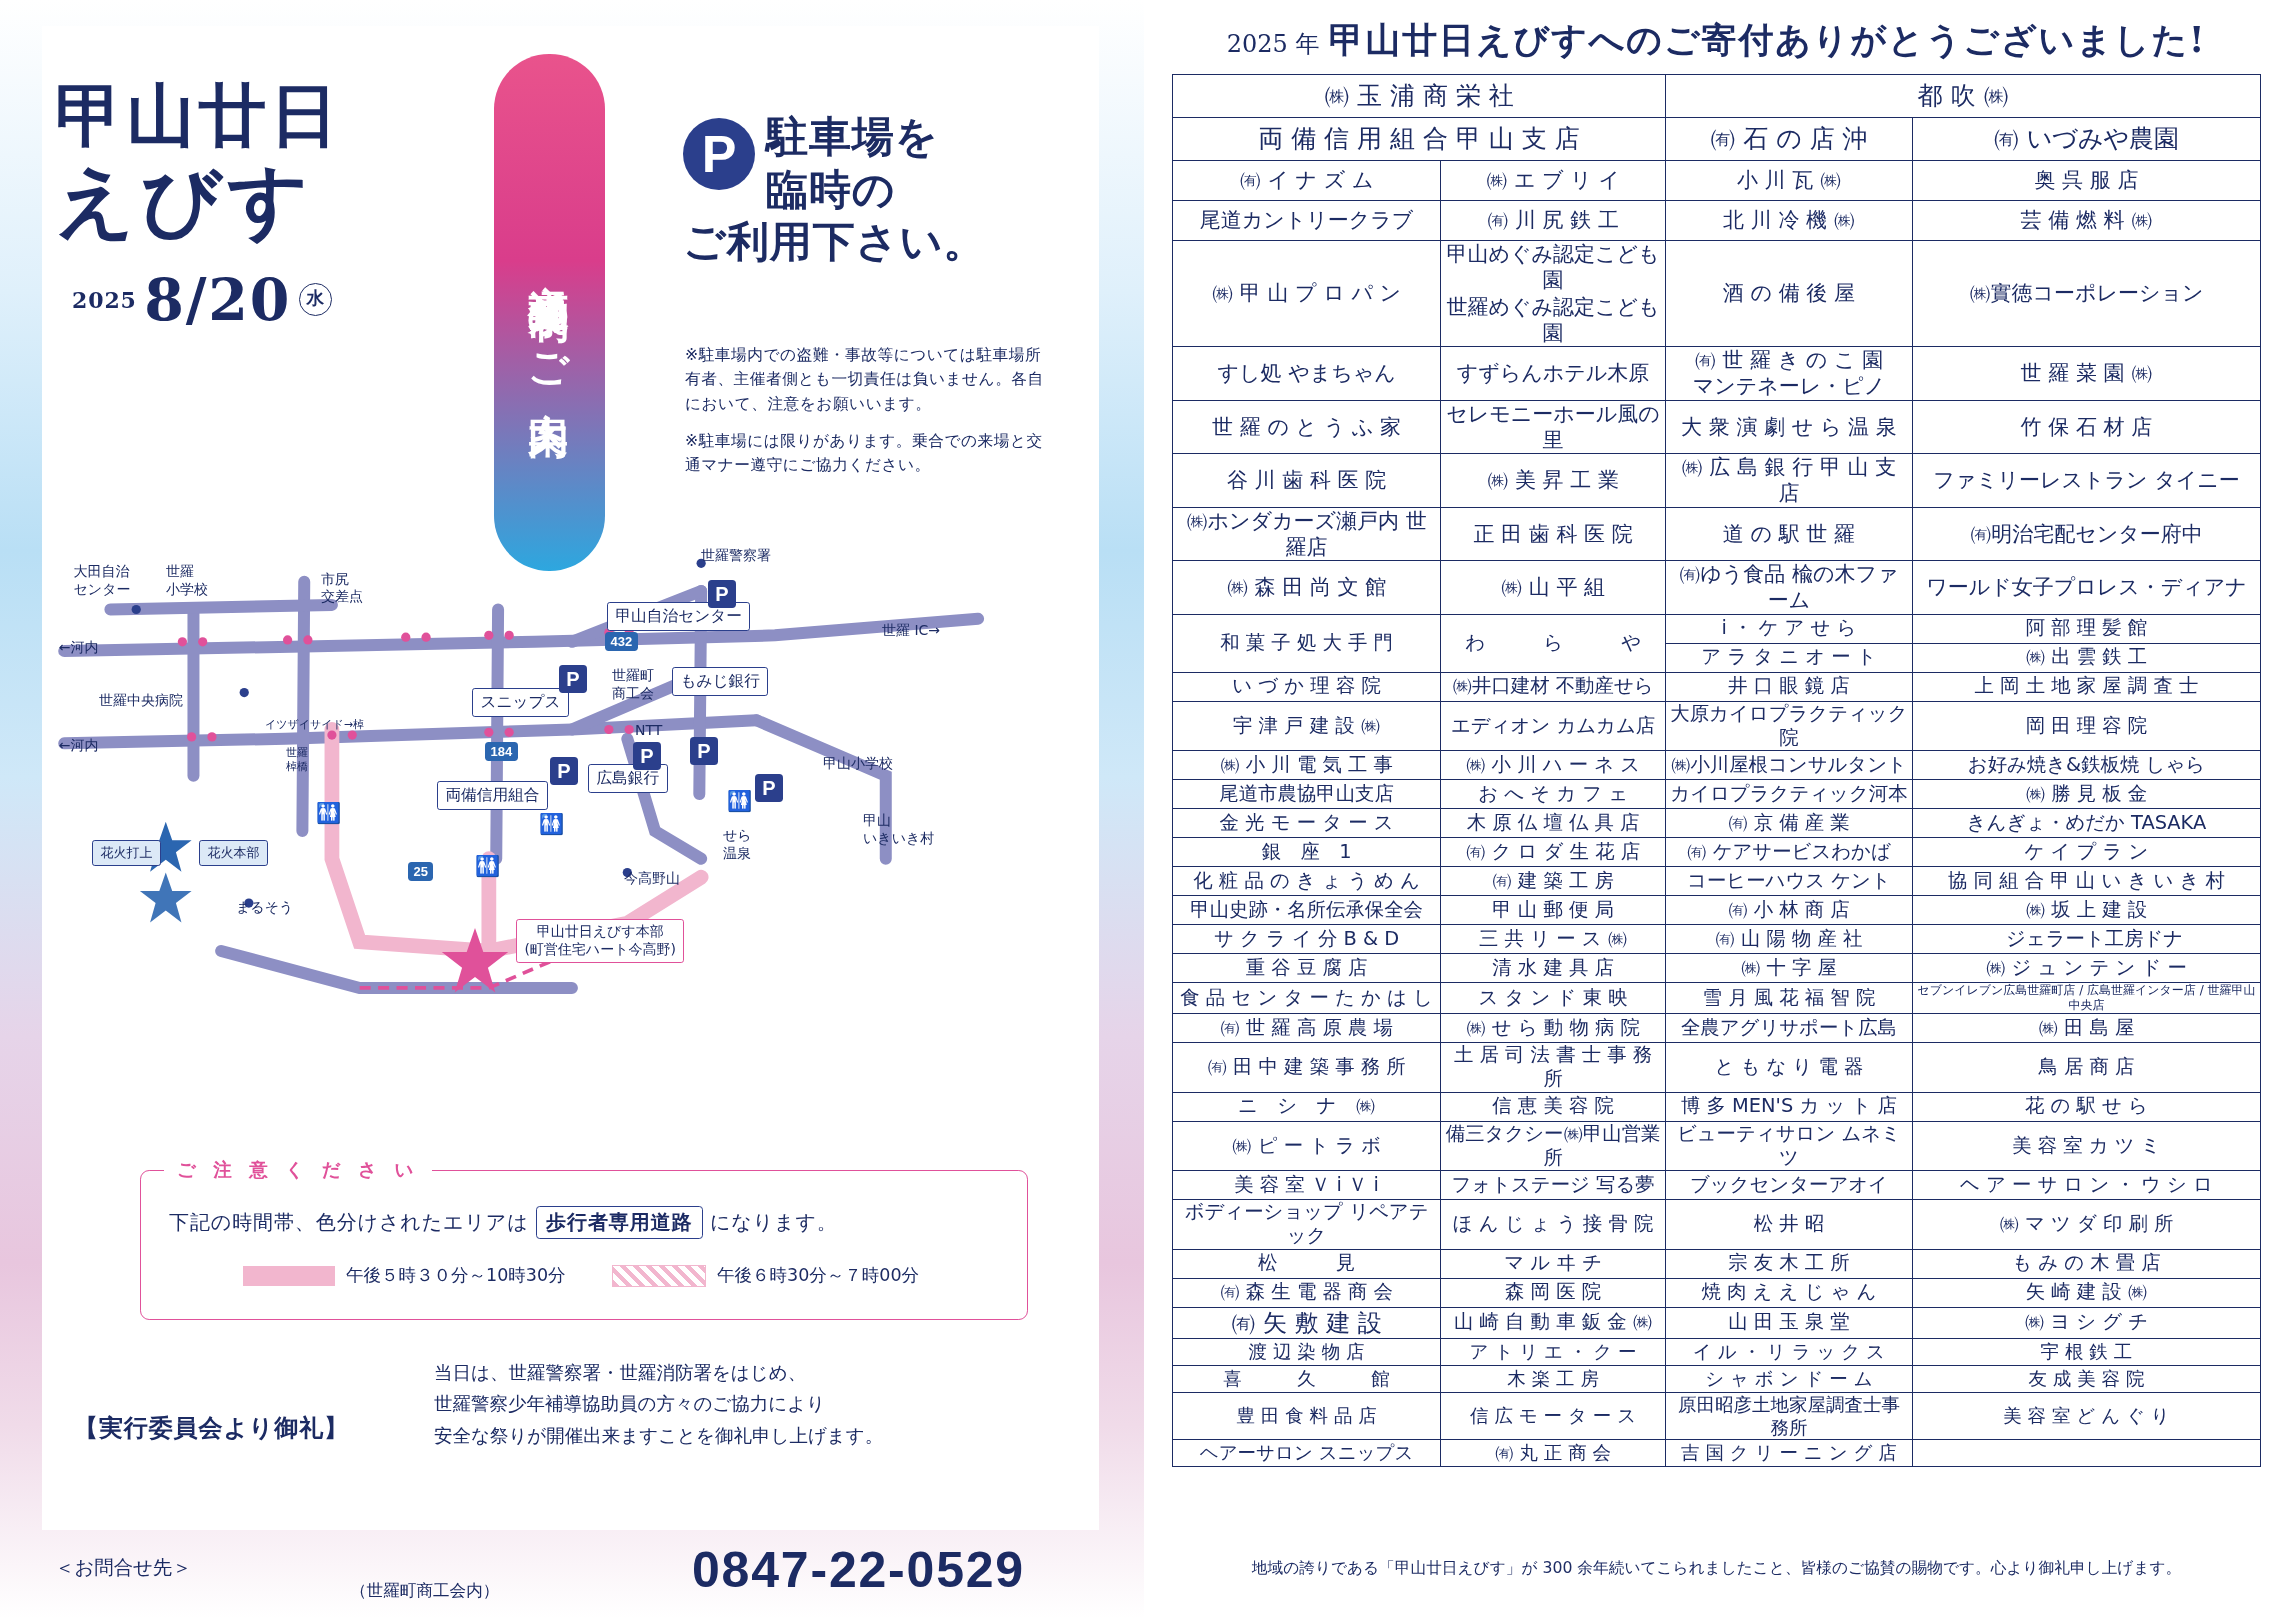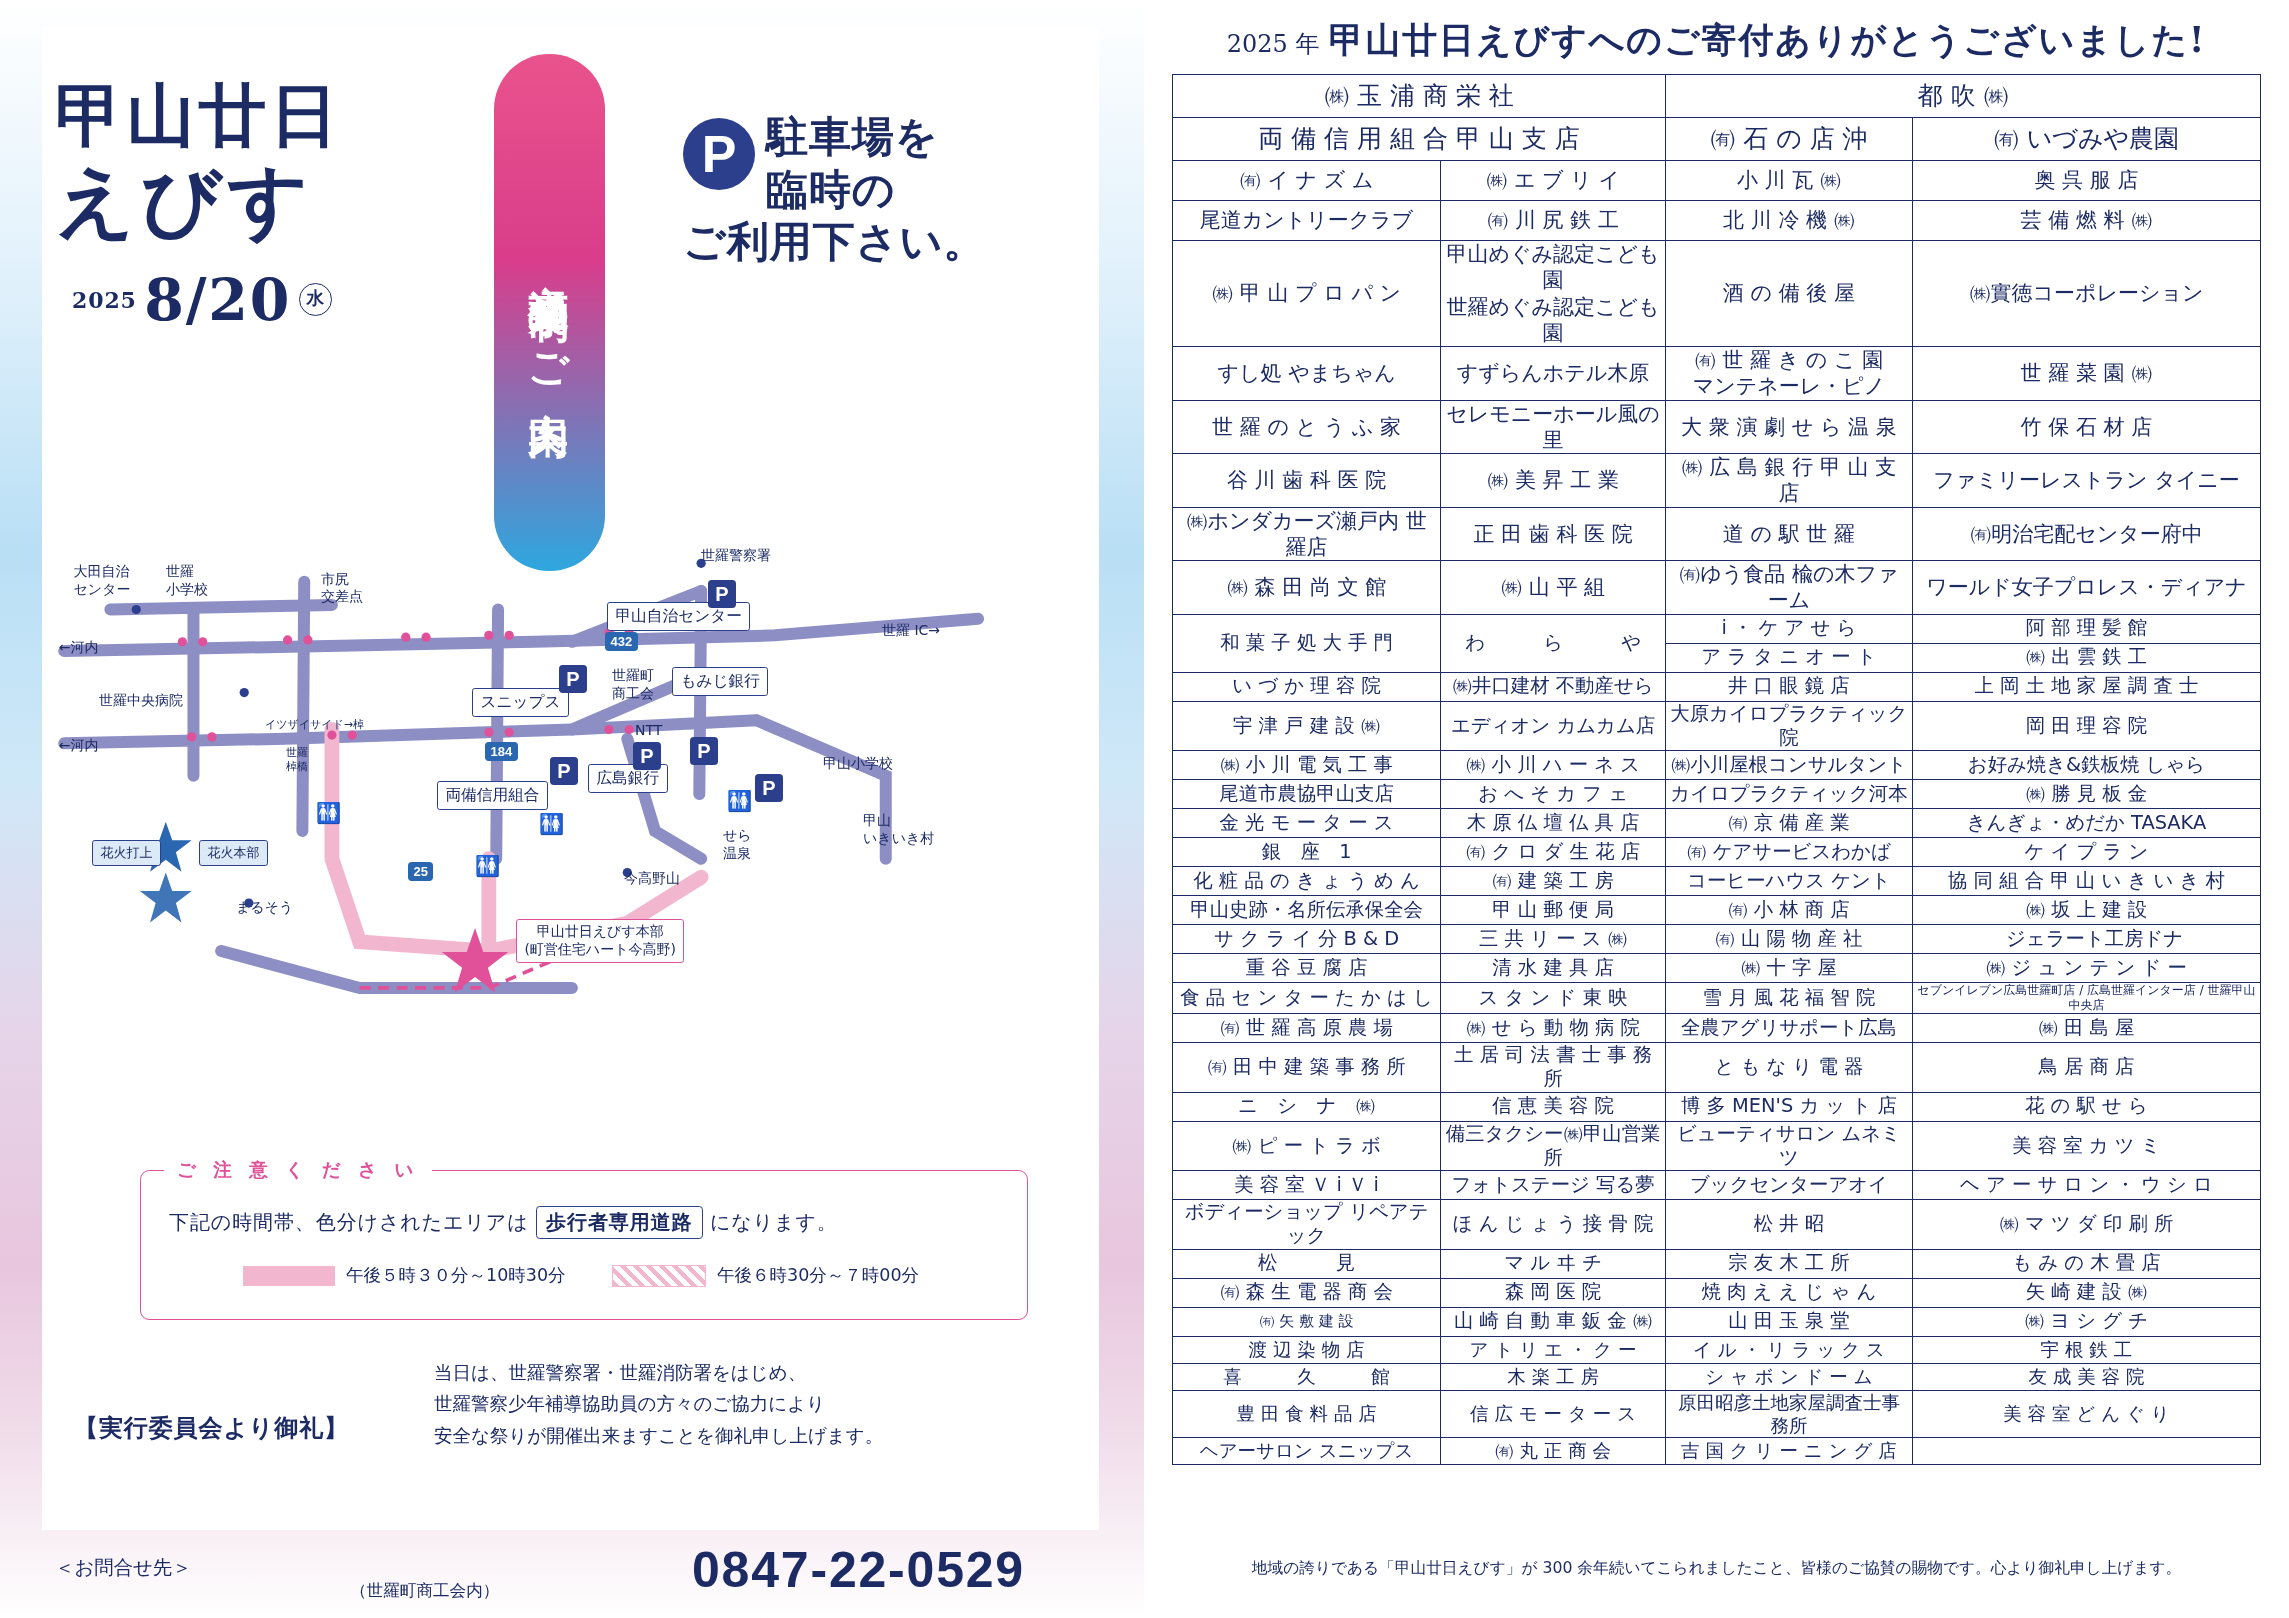--- a/index.html
+++ b/index.html
@@ -177,20 +177,24 @@
     <span class="yr">2025</span><span class="dt">8/20</span><span class="dow">水</span>
   </div>
 
   <div id="traffic-banner">交通規制のご案内</div>
 
   <div id="p-mark">P</div>
   <div id="park-head">
     <div>駐車場を</div>
     <div>臨時の</div>
     <div class="l3">ご利用下さい。</div>
+  </div>
+  <div id="park-notes">
+    <p>※駐車場内での盗難・事故等については駐車場所有者、主催者側とも一切責任は負いません。各自において、注意をお願いいます。</p>
+    <p>※駐車場には限りがあります。乗合での来場と交通マナー遵守にご協力ください。</p>
   </div>
 
   <div id="map-area">
     <svg width="960" height="591" viewBox="0 0 1040 640">
       <g stroke="#8d8fc4" stroke-width="13" fill="none" stroke-linecap="round">
         <path d="M10 105 L270 100 L520 95 L780 88 L1000 70"></path>
         <path d="M10 205 L250 200 L560 190 L760 180"></path>
         <path d="M270 30 L268 300"></path>
         <path d="M480 60 L478 330"></path>
         <path d="M700 40 L698 260"></path>
@@ -506,21 +510,21 @@
           <td style="font-size: 19.4px; height: 28px; line-height: 1.25; white-space: pre-line;">宗 友 木 工 所</td>
           <td style="font-size: 19.4px; height: 28px; line-height: 1.25; white-space: pre-line;">も み の 木 畳 店</td>
         </tr>
         <tr style="height: 28px;">
           <td style="font-size: 19.4px; height: 28px; line-height: 1.25; white-space: pre-line;">㈲ 森 生 電 器 商 会</td>
           <td style="font-size: 19.4px; height: 28px; line-height: 1.25; white-space: pre-line;">森 岡 医 院</td>
           <td style="font-size: 19.4px; height: 28px; line-height: 1.25; white-space: pre-line;">焼 肉 え え じ ゃ ん</td>
           <td style="font-size: 19.4px; height: 28px; line-height: 1.25; white-space: pre-line;">矢 崎 建 設 ㈱</td>
         </tr>
         <tr style="height: 28px;">
-          <td style="font-size: 15px; height: 28px; line-height: 1.25; white-space: pre-line;">㈲ 矢 敷 建 設</td>
+          <td style="font-size: 24px; height: 28px; line-height: 1.25; white-space: pre-line;">㈲ 矢 敷 建 設</td>
           <td style="font-size: 19.4px; height: 28px; line-height: 1.25; white-space: pre-line;">山 崎 自 動 車 鈑 金 ㈱</td>
           <td style="font-size: 19.4px; height: 28px; line-height: 1.25; white-space: pre-line;">山 田 玉 泉 堂</td>
           <td style="font-size: 19.4px; height: 28px; line-height: 1.25; white-space: pre-line;">㈱ ヨ シ グ チ</td>
         </tr>
         <tr style="height: 26px;">
           <td style="font-size: 18.5px; height: 26px; line-height: 1.25; white-space: pre-line;">渡 辺 染 物 店</td>
           <td style="font-size: 18.5px; height: 26px; line-height: 1.25; white-space: pre-line;">ア ト リ エ ・ ク ー</td>
           <td style="font-size: 18.5px; height: 26px; line-height: 1.25; white-space: pre-line;">イ ル ・ リ ラ ッ ク ス</td>
           <td style="font-size: 18.5px; height: 26px; line-height: 1.25; white-space: pre-line;">宇 根 鉄 工</td>
         </tr>

